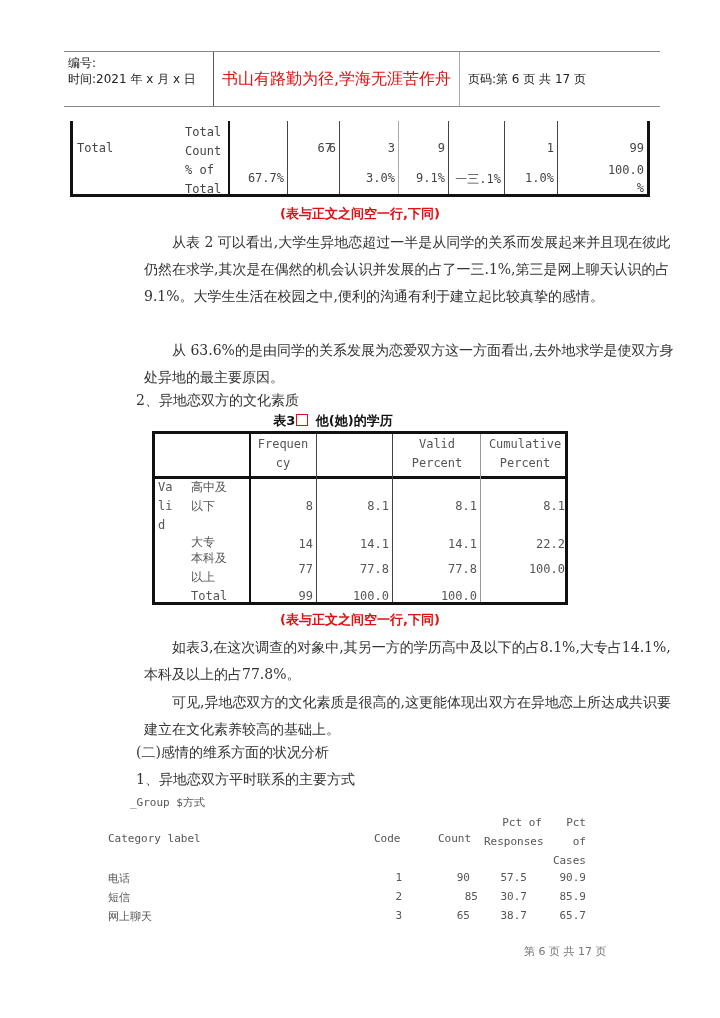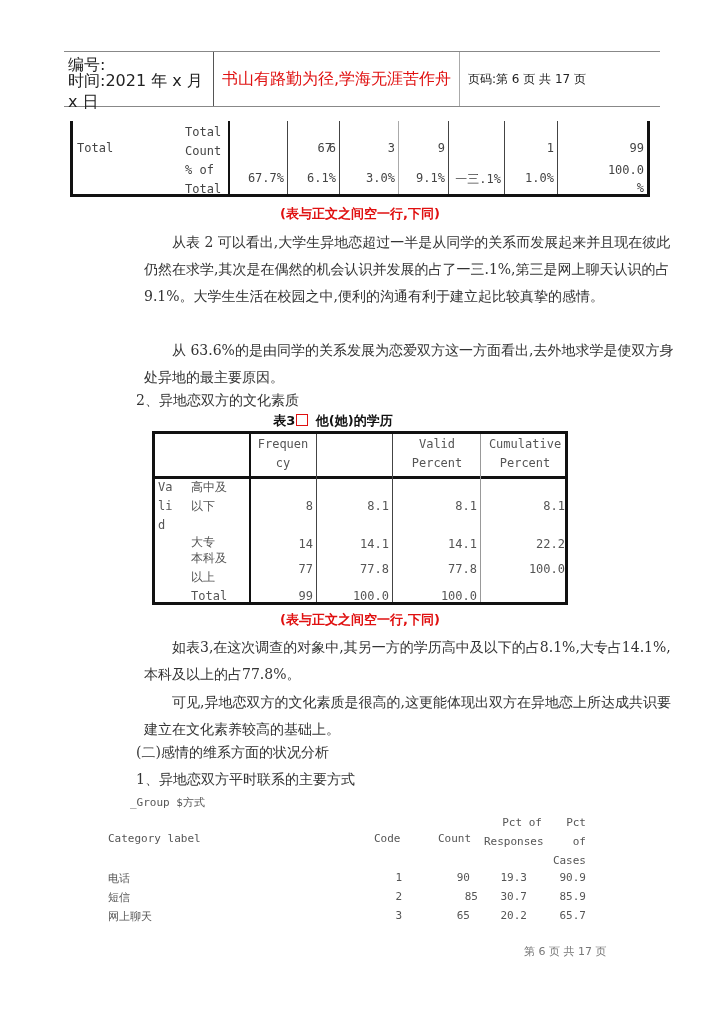--- a/index.html
+++ b/index.html
@@ -5,21 +5,21 @@
   html, body { margin:0; padding:0; background:#ffffff; }
   body { width:720px; height:1018px; position:relative; overflow:hidden;
          font-family:"DejaVu Serif","Liberation Serif",serif; color:#222; }
   .abs { position:absolute; }
 
   
   .hdr { left:64px; top:51px; width:596px; height:54px;
          border-top:1.5px solid #888; border-bottom:1.5px solid #888; }
   .hdr .c1 { position:absolute; left:0; top:0; width:149px; height:54px;
              border-right:1px solid #555; font-family:"DejaVu Sans","Liberation Sans",sans-serif;
-             font-size:16px; color:#222; }
+             font-size:12px; color:#222; }
   .hdr .c1 .l1 { position:absolute; left:4px; top:3px; }
   .hdr .c1 .l2 { position:absolute; left:4px; top:19px; }
   .hdr .c2 { position:absolute; left:150px; top:0; width:245px; height:54px;
              border-right:1px solid #aaa; display:flex; align-items:center; justify-content:center;
              font-family:"DejaVu Sans","Liberation Sans",sans-serif; font-size:16px; color:#e01010; }
   .hdr .c3 { position:absolute; left:396px; top:0; width:200px; height:54px;
              display:flex; align-items:center; padding-left:8px; box-sizing:border-box;
              font-family:"DejaVu Sans","Liberation Sans",sans-serif; font-size:12px; color:#222; }
 
   
@@ -79,21 +79,20 @@
   <div class="vline" style="left:484px;"></div>
 
   <div class="cell num" style="left:158px;width:53px;top:20px;margin-left:48px;">67</div>
   <div class="cell num" style="left:217px;width:46px;top:20px;">6</div>
   <div class="cell num" style="left:269px;width:53px;top:20px;">3</div>
   <div class="cell num" style="left:328px;width:44px;top:20px;">9</div>
   <div class="cell num" style="left:434px;width:47px;top:20px;">1</div>
   <div class="cell num" style="left:487px;width:84px;top:20px;">99</div>
 
   <div class="cell num" style="left:158px;width:53px;top:50px;">67.7%</div>
-  <div class="cell num" style="left:217px;width:46px;top:50px;">6.1%</div>
   <div class="cell num" style="left:269px;width:53px;top:50px;">3.0%</div>
   <div class="cell num" style="left:328px;width:44px;top:50px;">9.1%</div>
   <div class="cell num" style="left:378px;width:50px;top:50px;">一三.1%</div>
   <div class="cell num" style="left:434px;width:47px;top:50px;">1.0%</div>
   <div class="cell num" style="left:487px;width:84px;top:40px;line-height:18px;">
     <div>100.0</div>
     <div>%</div>
   </div>
 </div>
 
@@ -179,28 +178,28 @@
     <div>Responses</div>
 </div>
 <div class="abs mono" style="left:550px;top:813px;width:36px;text-align:right;line-height:19px;">
   <div>Pct of</div>
     <div>Cases</div>
 </div>
 
 <div class="abs mono" style="left:108px;top:871px;">电话</div>
 <div class="abs mono" style="left:390px;top:871px;width:12px;text-align:right;">1</div>
 <div class="abs mono" style="left:440px;top:871px;width:30px;text-align:right;">90</div>
-<div class="abs mono" style="left:495px;top:871px;width:32px;text-align:right;">19.3</div>
+<div class="abs mono" style="left:495px;top:871px;width:32px;text-align:right;">57.5</div>
 <div class="abs mono" style="left:552px;top:871px;width:34px;text-align:right;">90.9</div>
 
 <div class="abs mono" style="left:108px;top:890px;">短信</div>
 <div class="abs mono" style="left:390px;top:890px;width:12px;text-align:right;">2</div>
 <div class="abs mono" style="left:448px;top:890px;width:30px;text-align:right;">85</div>
 <div class="abs mono" style="left:495px;top:890px;width:32px;text-align:right;">30.7</div>
 <div class="abs mono" style="left:552px;top:890px;width:34px;text-align:right;">85.9</div>
 
 <div class="abs mono" style="left:108px;top:909px;">网上聊天</div>
 <div class="abs mono" style="left:390px;top:909px;width:12px;text-align:right;">3</div>
 <div class="abs mono" style="left:440px;top:909px;width:30px;text-align:right;">65</div>
-<div class="abs mono" style="left:495px;top:909px;width:32px;text-align:right;">20.2</div>
+<div class="abs mono" style="left:495px;top:909px;width:32px;text-align:right;">38.7</div>
 <div class="abs mono" style="left:552px;top:909px;width:34px;text-align:right;">65.7</div>
 
 <div class="abs footer">第 6 页 共 17 页</div>
 
 </body></html>

